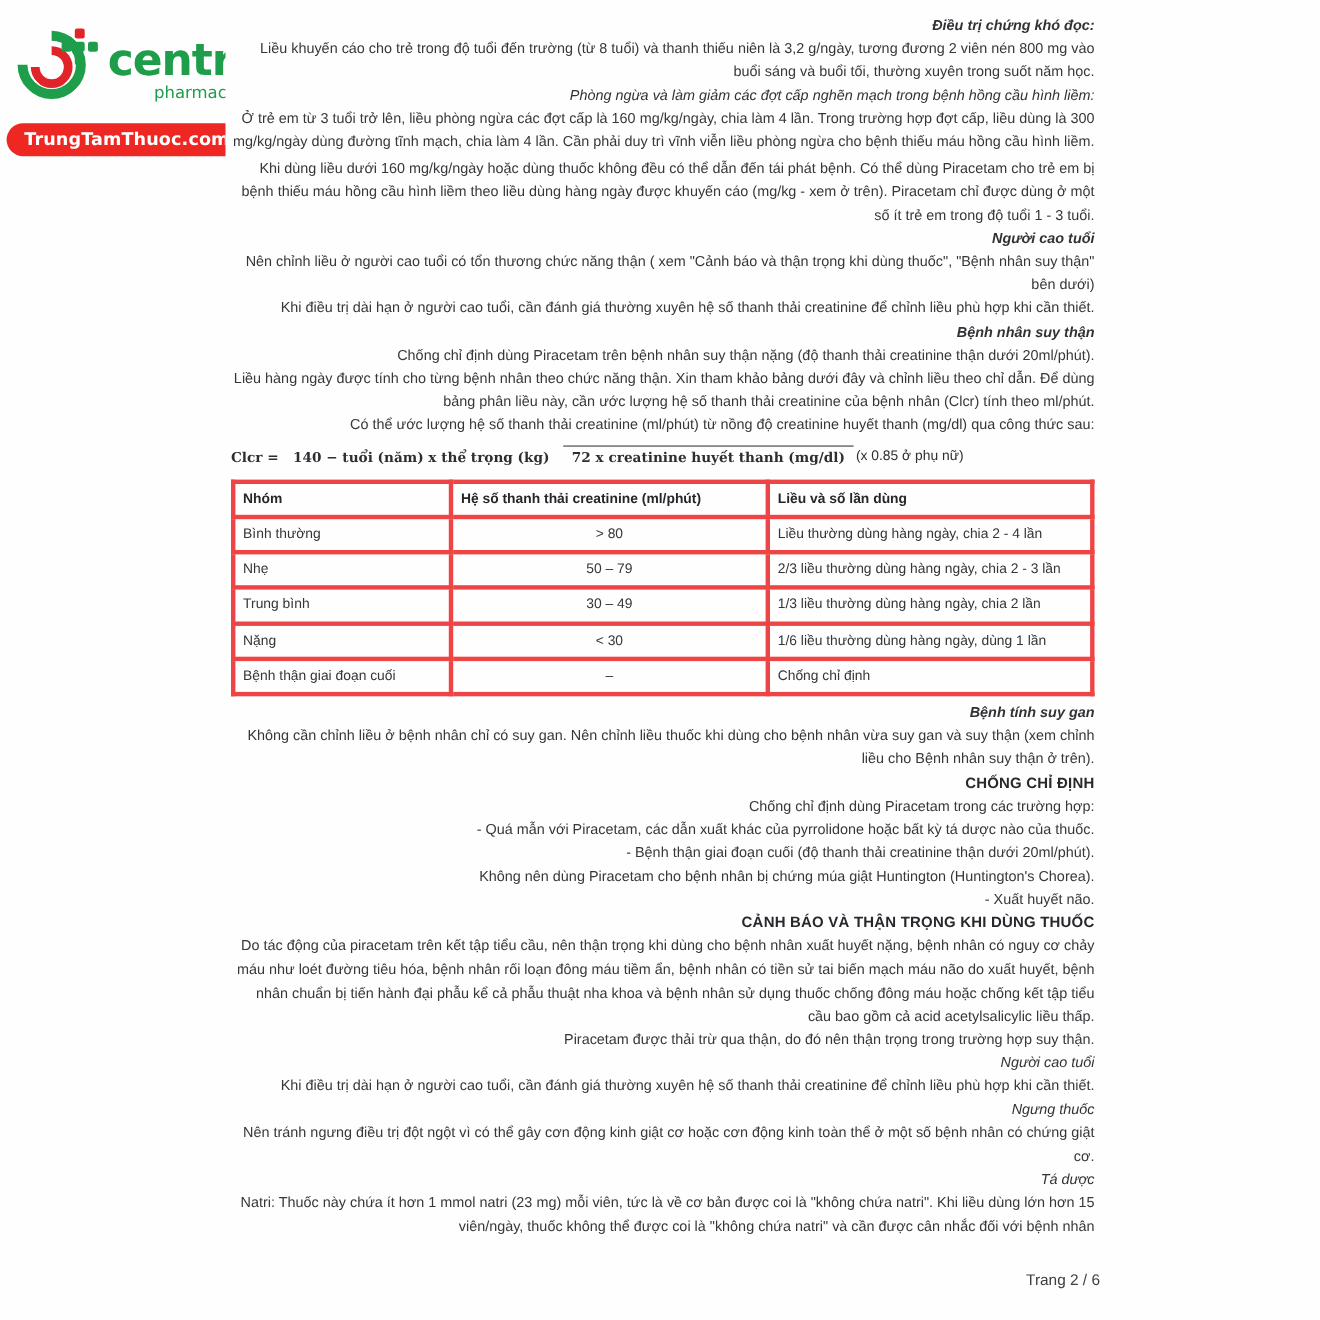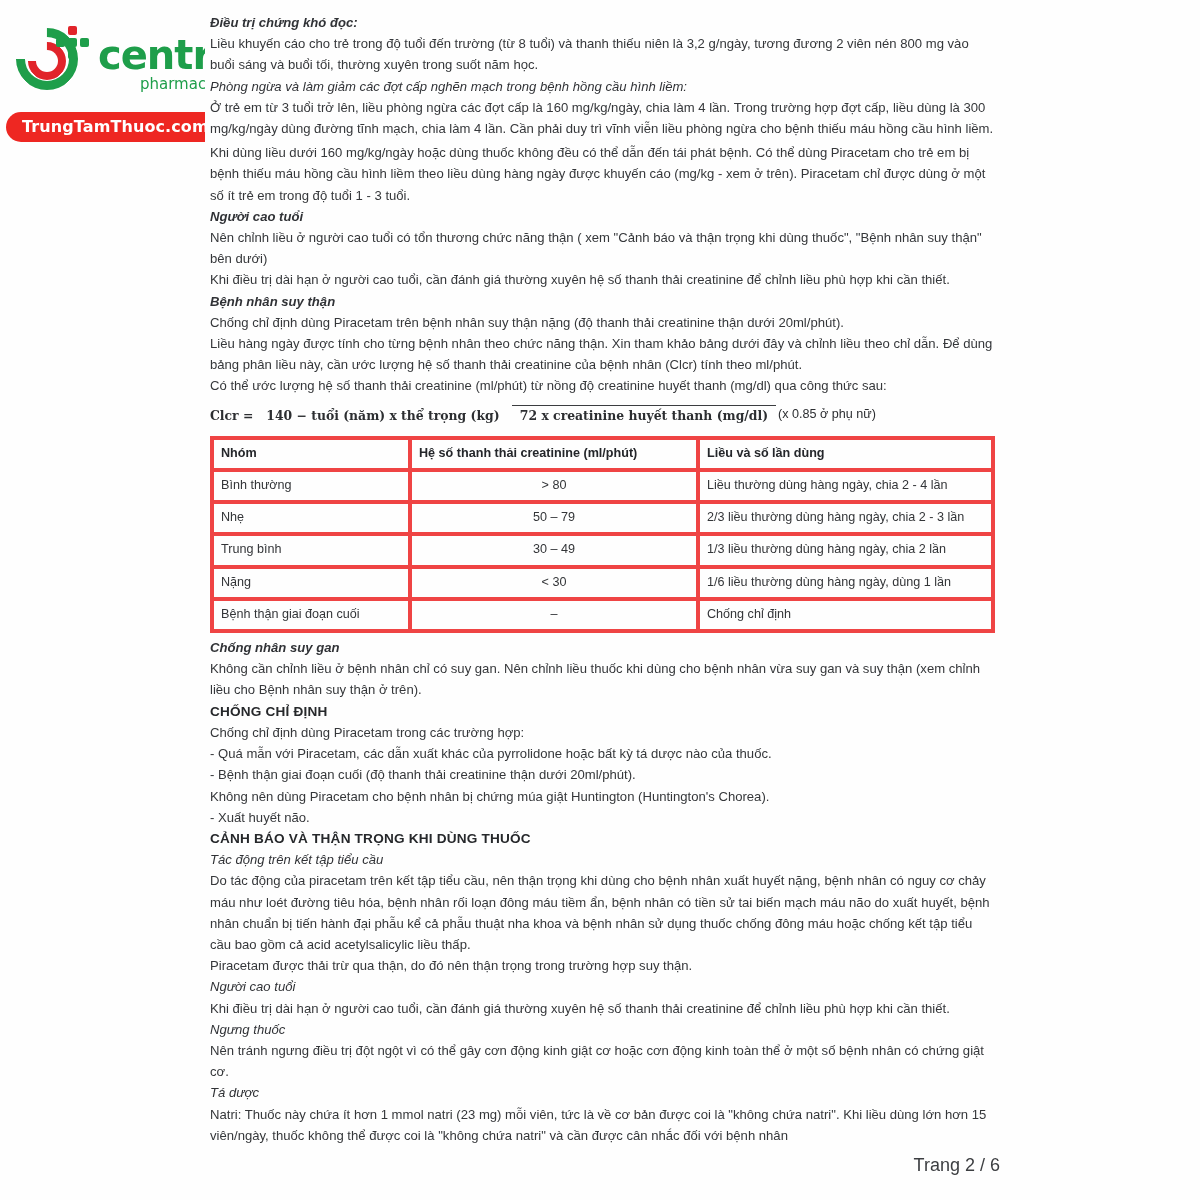--- a/index.html
+++ b/index.html
@@ -73,21 +73,21 @@
     font-family:"DejaVu Sans", sans-serif;
     white-space:nowrap;
   }
   
   .doc{
     position:absolute;left:210px;top:12px;width:785px;
     font-size:13.1px;
     line-height:21.2px;
     color:#35373a;
   }
-  .doc p{margin:0;}
+  .doc p{margin:0;text-align:right;}
   .ital{font-style:italic;font-weight:700;color:#303236;}
   .ital-light{font-style:italic;color:#303236;}
   .sect{
     font-weight:700;font-size:13.6px;color:#26282b;
     margin-top:14px;margin-bottom:1px;letter-spacing:.2px;
   }
   .small-gap{height:3px;}
   
   .formula{
     display:flex;align-items:center;
@@ -115,21 +115,21 @@
   }
   table.dose tr.head td{font-weight:700;color:#24262a;}
   table.dose td.c1{width:180px;}
   table.dose td.c2{width:270px;text-align:center;}
   table.dose tr.head td.c2{text-align:left;}
   table.dose td.c3{width:auto;}
   
   .footer{
     position:absolute;left:0;top:1155px;width:1000px;
     text-align:right;padding-right:104px;
-    font-size:18px;color:#3c3e41;
+    font-size:14px;color:#3c3e41;
     font-family:"Liberation Sans", sans-serif;
   }
 </style>
 </head>
 <body>
 
 <div class="page">
 
   <div class="brand">
     <div class="logo-row">
@@ -205,30 +205,29 @@
           <td class="c3">1/6 liều thường dùng hàng ngày, dùng 1 lần</td>
         </tr>
         <tr>
           <td class="c1">Bệnh thận giai đoạn cuối</td>
           <td class="c2">–</td>
           <td class="c3">Chống chỉ định</td>
         </tr>
       </tbody>
     </table>
 
-    <p class="ital">Chống nhân suy gan</p>
+    <p class="ital">Bệnh tính suy gan</p>
     <p>Không cần chỉnh liều ở bệnh nhân chỉ có suy gan. Nên chỉnh liều thuốc khi dùng cho bệnh nhân vừa suy gan và suy thận (xem chỉnh liều cho Bệnh nhân suy thận ở trên).</p>
     <p class="sect">CHỐNG CHỈ ĐỊNH</p>
     <p>Chống chỉ định dùng Piracetam trong các trường hợp:</p>
     <p>- Quá mẫn với Piracetam, các dẫn xuất khác của pyrrolidone hoặc bất kỳ tá dược nào của thuốc.</p>
     <p>- Bệnh thận giai đoạn cuối (độ thanh thải creatinine thận dưới 20ml/phút).</p>
     <p>Không nên dùng Piracetam cho bệnh nhân bị chứng múa giật Huntington (Huntington's Chorea).</p>
     <p>- Xuất huyết não.</p>
     <p class="sect">CẢNH BÁO VÀ THẬN TRỌNG KHI DÙNG THUỐC</p>
-    <p class="ital-light">Tác động trên kết tập tiểu cầu</p>
     <p>Do tác động của piracetam trên kết tập tiểu cầu, nên thận trọng khi dùng cho bệnh nhân xuất huyết nặng, bệnh nhân có nguy cơ chảy máu như loét đường tiêu hóa, bệnh nhân rối loạn đông máu tiềm ẩn, bệnh nhân có tiền sử tai biến mạch máu não do xuất huyết, bệnh nhân chuẩn bị tiến hành đại phẫu kể cả phẫu thuật nha khoa và bệnh nhân sử dụng thuốc chống đông máu hoặc chống kết tập tiểu cầu bao gồm cả acid acetylsalicylic liều thấp.</p>
     <p>Piracetam được thải trừ qua thận, do đó nên thận trọng trong trường hợp suy thận.</p>
     <p class="ital-light">Người cao tuổi</p>
     <p>Khi điều trị dài hạn ở người cao tuổi, cần đánh giá thường xuyên hệ số thanh thải creatinine để chỉnh liều phù hợp khi cần thiết.</p>
     <p class="ital-light">Ngưng thuốc</p>
     <p>Nên tránh ngưng điều trị đột ngột vì có thể gây cơn động kinh giật cơ hoặc cơn động kinh toàn thể ở một số bệnh nhân có chứng giật cơ.</p>
     <p class="ital-light">Tá dược</p>
     <p>Natri: Thuốc này chứa ít hơn 1 mmol natri (23 mg) mỗi viên, tức là về cơ bản được coi là "không chứa natri". Khi liều dùng lớn hơn 15 viên/ngày, thuốc không thể được coi là "không chứa natri" và cần được cân nhắc đối với bệnh nhân</p>
   </div>
 

